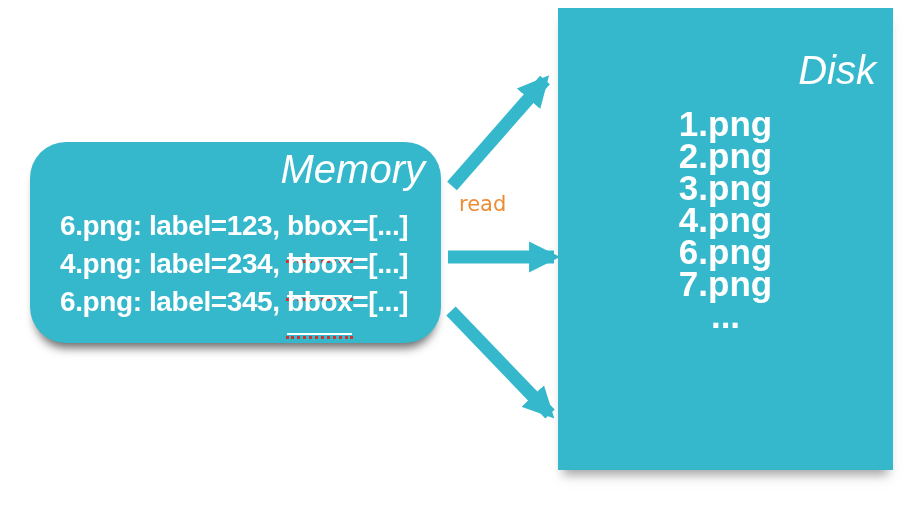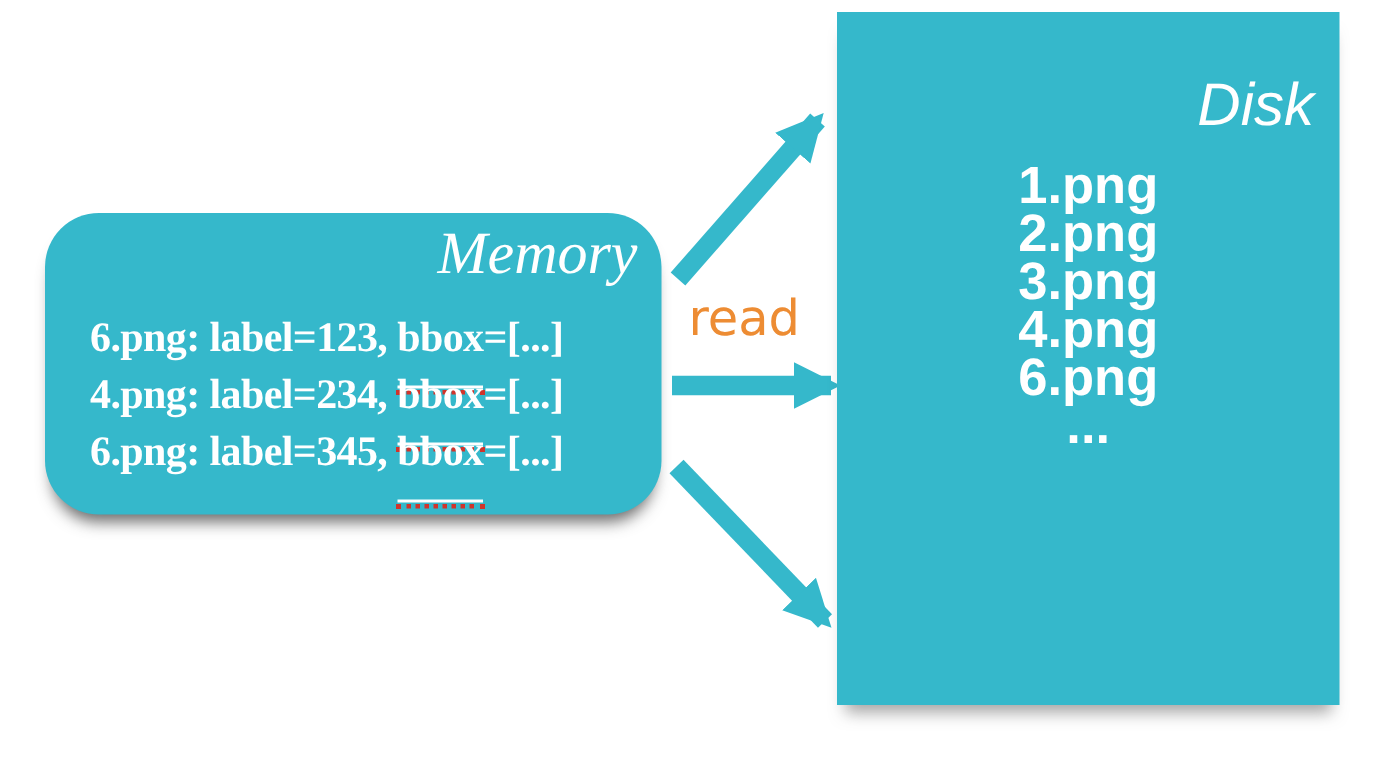--- a/index.html
+++ b/index.html
@@ -23,21 +23,20 @@
   
   .memory-box {
     position: absolute;
     left: 30px;
     top: 142px;
     width: 411px;
     height: 201px;
     background: var(--teal);
     border-radius: 36px;
     box-shadow: 0 10px 10px -5px rgba(60, 60, 60, 0.75);
-    font-family: Liberation Serif, serif;
   }
   .box-title {
     position: absolute;
     color: var(--text-white);
     font-style: italic;
     font-weight: 400;
     font-size: 40px;
     line-height: 48px;
     white-space: nowrap;
   }
@@ -103,21 +102,21 @@
   }
   .arrow-line { stroke: var(--teal); stroke-width: 13; fill: none; }
   .arrow-head { fill: var(--teal); }
 
   .read-label {
     position: absolute;
     left: 459px;
     top: 192px;
     color: var(--orange);
     font-family: "DejaVu Sans", "Liberation Sans", sans-serif;
-    font-size: 33px;
+    font-size: 21px;
     font-weight: 400;
     white-space: nowrap;
   }
 </style>
 </head>
 <body>
 
 <div class="canvas">
 
   <div class="memory-box">
@@ -143,17 +142,18 @@
   <div class="read-label">read</div>
 
   <div class="disk-box">
     <div class="box-title">Disk</div>
     <div class="disk-files">
       <div>1.png</div>
       <div>2.png</div>
       <div>3.png</div>
       <div>4.png</div>
       <div>6.png</div>
+      <div>7.png</div>
       <div>...</div>
     </div>
   </div>
 
 </div>
 
 </body></html>

